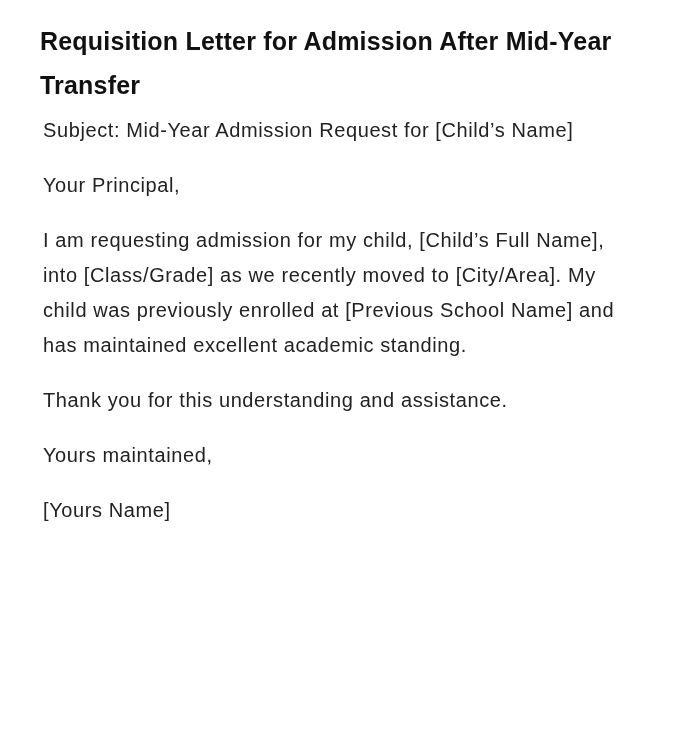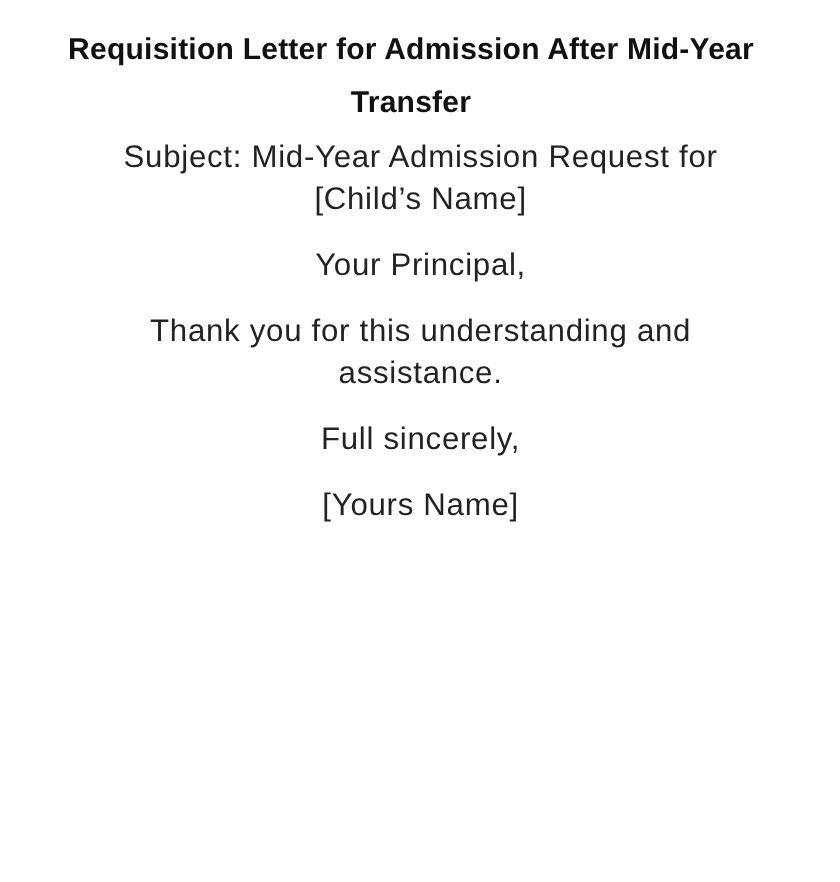--- a/index.html
+++ b/index.html
@@ -11,51 +11,54 @@
     width: 700px;
     height: 735px;
     overflow: hidden;
     font-family: "Liberation Sans", "DejaVu Sans", sans-serif;
   }
   .letter {
     box-sizing: border-box;
     width: 700px;
     padding: 19px 55px 0 40px;
     color: #222222;
-    text-align: center;
   }
   .letter h1 {
     margin: 0 0 6px 0;
     font-size: 25px;
     line-height: 44px;
     font-weight: 700;
     letter-spacing: 0.2px;
     color: #111111;
     white-space: pre-line;
   }
   .letter p {
-    margin: 0 0 20px 16px;
-    font-size: 26px;
+    margin: 0 0 20px 3px;
+    font-size: 20px;
     line-height: 35px;
     letter-spacing: 0.6px;
     font-weight: 400;
     white-space: pre-line;
   }
 </style>
 </head>
 <body>
 
 <main class="letter">
   <h1>Requisition Letter for Admission After Mid-Year
 Transfer</h1>
 
   <p>Subject: Mid-Year Admission Request for [Child’s Name]</p>
 
   <p>Your Principal,</p>
 
+  <p>I am requesting admission for my child, [Child’s Full Name],
+into [Class/Grade] as we recently moved to [City/Area]. My
+child was previously enrolled at [Previous School Name] and
+has maintained excellent academic standing.</p>
 
 
   <p>Thank you for this understanding and assistance.</p>
 
-  <p>Full sincerely,</p>
+  <p>Yours maintained,</p>
 
   <p>[Yours Name]</p>
 </main>
 
 </body></html>

